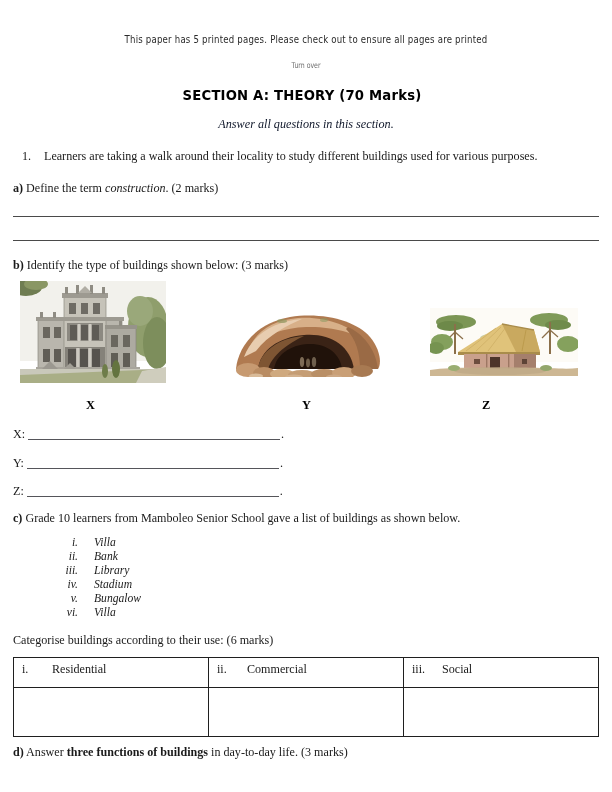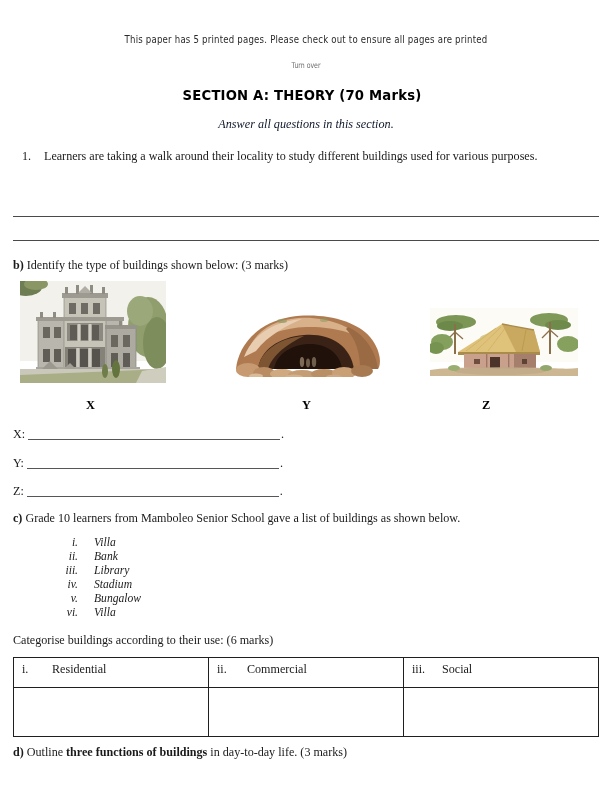--- a/index.html
+++ b/index.html
@@ -198,20 +198,23 @@
   <div class="header-note">This paper has 5 printed pages. Please check out to ensure all pages are printed</div>
   <div class="header-turnover">Turn over</div>
 
   <div class="section-title">SECTION A: THEORY (70 Marks)</div>
   <div class="section-sub">Answer all questions in this section.</div>
 
   <div class="q-intro">
     <span class="num">1.</span><span>Learners are taking a walk around their locality to study different buildings used for various purposes.</span>
   </div>
 
+  <div class="para p-a">
+    <span class="lbl">a)</span><span> Define the term </span><span class="ital">construction</span><span>. (2 marks)</span>
+  </div>
   <div class="rule rule-a1"></div>
   <div class="rule rule-a2"></div>
 
   <div class="para p-b">
     <span class="lbl">b)</span><span> Identify the type of buildings shown below: (3 marks)</span>
   </div>
 
   <div class="pic pic-x">
     <svg width="146" height="102" viewBox="0 0 146 102">
       <rect x="0" y="0" width="146" height="102" fill="#ffffff"></rect>
@@ -427,16 +430,16 @@
       </tr>
       <tr class="brow">
         <td></td>
         <td></td>
         <td></td>
       </tr>
     </tbody>
   </table>
 
   <div class="para p-d">
-    <span class="lbl">d)</span><span> Outline </span><span class="lbl">three functions of buildings</span><span> in day-to-day life. (3 marks)</span>
+    <span class="lbl">d)</span><span> Answer </span><span class="lbl">three functions of buildings</span><span> in day-to-day life. (3 marks)</span>
   </div>
 
 </div>
 
 </body></html>

